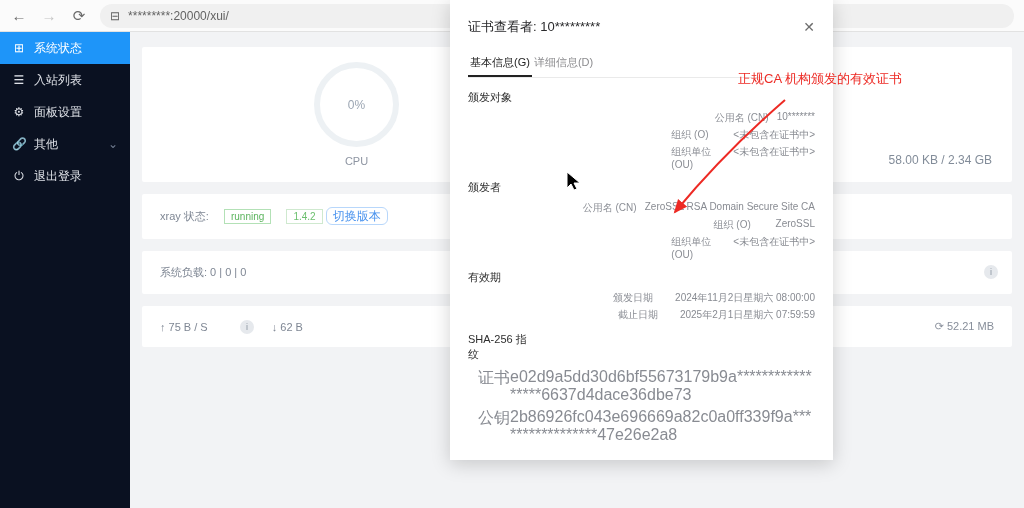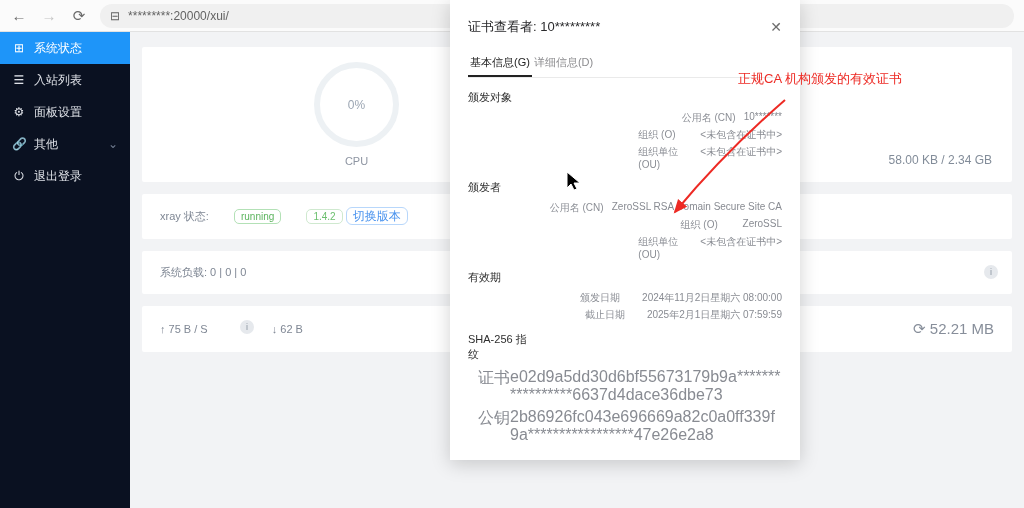--- a/index.html
+++ b/index.html
@@ -14,26 +14,26 @@
     .side-item { display: flex; align-items: center; gap: 8px; height: 32px; padding: 0 12px; cursor: pointer; }
     .side-item.active { background: #1e95f9; color: #fff; }
     .side-icon { width: 14px; text-align: center; }
     .content { flex: 1; padding: 15px 12px; display: flex; flex-direction: column; gap: 12px; position: relative; }
     .row-cards { display: flex; gap: 12px; }
     .card { background: #fff; border-radius: 2px; padding: 15px 20px; flex: 1; display: flex; flex-direction: column; align-items: center; justify-content: center; }
     .cpu-ring { width: 85px; height: 85px; border-radius: 50%; border: 6px solid #edf1f4; display: flex; align-items: center; justify-content: center; color: #9ca6b3; font-size: 12px; }
     .cpu-label { margin-top: 8px; color: #8e95a2; font-size: 11px; }
     .right-stat { color: #828c99; font-size: 12px; }
     .stat-card { background: #fff; border-radius: 2px; padding: 14px 18px; display: flex; align-items: center; justify-content: space-between; font-size: 11px; color: #7f8794; position: relative; }
-    .pill { display: inline-block; border: 1px solid #b3e1b6; color: #5cb45e; border-radius: 5px; padding: 1px 6px; font-size: 10px; margin-left: 22px; }
+    .pill { display: inline-block; border: 1px solid #b3e1b6; color: #5cb45e; border-radius: 0; padding: 1px 6px; font-size: 10px; margin-left: 12px; }
     .pill-ver { border-color: #cfe9cf; color: #6cbf6e; }
     .pill-link { color: #4a93ee; border: 1px solid #b8d7fb; border-radius: 6px; padding: 1px 6px; font-size: 12px; }
     .info-icon { width: 14px; height: 14px; border-radius: 50%; background: #e6e9ed; color: #8d95a2; display: inline-flex; align-items: center; justify-content: center; font-size: 9px; position: absolute; }
-    .dl-badge { color: #878e9a; font-size: 15px; display: flex; align-items: center; gap: 4px; }
-    .cert-overlay { position: absolute; top: 0; left: 450px; width: 350px; height: 460px; background: #fff; box-shadow: 0 4px 18px rgba(0,0,0,0.18); padding: 18px 18px 14px; z-index: 100; font-size: 12px; color: #333; }
+    .dl-badge { color: #878e9a; font-size: 11px; display: flex; align-items: center; gap: 4px; }
+    .cert-overlay { position: absolute; top: 0; left: 450px; width: 383px; height: 460px; background: #fff; box-shadow: 0 4px 18px rgba(0,0,0,0.18); padding: 18px 18px 14px; z-index: 100; font-size: 12px; color: #333; }
     .cert-header { display: flex; justify-content: space-between; align-items: center; margin-bottom: 14px; }
     .cert-title { font-size: 13px; color: #2a2a2c; }
     .cert-close { color: #6d6d6d; cursor: pointer; font-size: 14px; }
     .cert-tabs { display: flex; border-bottom: 1px solid #eaeaea; margin-bottom: 12px; font-size: 11px; }
     .cert-tab { padding: 5px 2px; color: #8b8b8e; cursor: pointer; }
     .cert-tab.active { color: #222; border-bottom: 2px solid #222; }
     .sect-title { font-size: 11px; color: #2e2e2e; font-weight: normal; margin: 10px 0 6px; }
     .sect-body { padding-left: 10px; }
     .kv { display: flex; font-size: 10px; color: #888b92; margin-bottom: 3px; justify-content: flex-end; }
     .kv .k { width: 62px; color: #8b8e95; }

